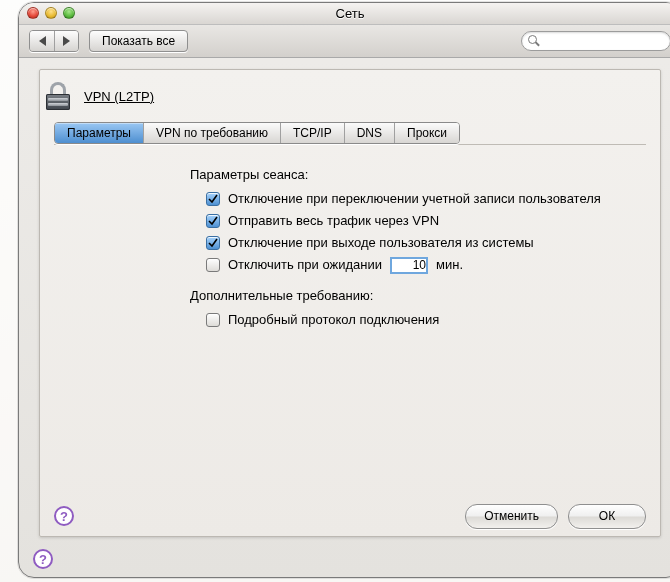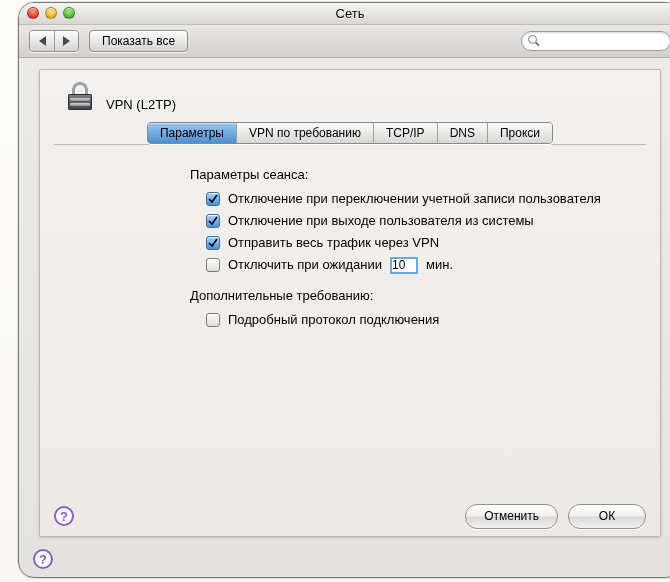--- a/index.html
+++ b/index.html
@@ -80,54 +80,55 @@
 
   .sheet {
     position: absolute;
     left: 20px; right: 20px; top: 66px; bottom: 40px;
     background: linear-gradient(180deg,#f3f1ee,#edeae6);
     border: 1px solid #bcb8b2;
     border-radius: 2px;
     box-shadow: 0 1px 3px rgba(0,0,0,0.15);
   }
   .sheet-header {
-    display: flex; align-items: flex-end; gap: 10px;
-    padding: 10px 24px 0;
+    display: flex; align-items: center; gap: 10px;
+    padding: 10px 2px 0;
+    text-decoration: underline;
   }
   .lock-icon {
     width: 32px; height: 32px; position: relative;
   }
   .lock-body { position: absolute; left: 4px; top: 14px; width: 24px; height: 16px; background: linear-gradient(180deg,#7a7f85,#3f454c); border-radius: 2px; box-shadow: inset 0 0 0 1px #2b2f34; }
   .lock-body::before { content:""; position:absolute; left:2px; right:2px; top:4px; height:3px; background: linear-gradient(180deg,#cfd3d8,#8d9298); border-radius:1px; }
   .lock-body::after { content:""; position:absolute; left:2px; right:2px; top:9px; height:3px; background: linear-gradient(180deg,#cfd3d8,#8d9298); border-radius:1px; }
   .lock-sh { position: absolute; left: 8px; top: 2px; width: 16px; height: 14px; border: 3px solid #9ea3a9; border-bottom: 0; border-radius: 8px 8px 0 0; }
   .vpn-title { font-size: 13px; color: #000; }
 
-  .tabbar { display: flex; justify-content: center; margin: 10px 14px 0; border-bottom: 1px solid #bfbbb5; padding-bottom: 0; }
+  .tabbar { display: flex; margin: 10px 14px 0; border-bottom: 1px solid #bfbbb5; padding-bottom: 0; }
   .tabs { display: inline-flex; height: 22px; border: 1px solid #8a8a8a; border-radius: 4px; overflow: hidden; box-shadow: 0 1px 0 #fff; }
   .tab { padding: 0 12px; font-size: 12px; display:flex; align-items:center; background: linear-gradient(180deg,#fbfbfb,#d8d6d3); border-left: 1px solid #a0a0a0; }
   .tab:first-child { border-left: 0; }
   .tab.active { background: linear-gradient(180deg,#9ac7f3,#4e8fd0); color: #000; box-shadow: inset 0 1px 0 rgba(255,255,255,0.4); }
 
   .pane { padding: 16px 28px 14px 150px; }
   .section-title { margin: 6px 0 8px 0; }
   .chk-row { display: flex; align-items: center; gap: 8px; margin: 4px 0 4px 16px; line-height: 18px; }
   .chk {
     width: 14px; height: 14px; border: 1px solid #7a7a7a; border-radius: 3px;
     background: linear-gradient(180deg,#fefefe,#dedcd8);
     display: flex; align-items: center; justify-content: center;
     box-shadow: inset 0 1px 0 rgba(255,255,255,0.8);
     flex-shrink: 0;
   }
   .chk.checked { background: linear-gradient(180deg,#a8d3fb,#4d90d2); border-color:#3a6fa3; }
   .chk.checked svg { display: block; }
   .chk svg { display: none; width: 10px; height: 10px; }
   .idle-input {
-    width: 28px; height: 17px; border: 2px solid #6fa7de; background: #fff;
-    text-align: left; font-size: 12px; padding: 0;
+    width: 38px; height: 17px; border: 2px solid #6fa7de; background: #fff;
+    text-align: right; font-size: 12px; padding: 0;
   }
 
   .bottombar {
     position: absolute; left: 0; right: 0; bottom: 0; height: 40px;
     display: flex; align-items: center; padding: 0 14px; gap: 10px;
   }
   .help { width: 20px; height: 20px; border-radius: 50%; border: 2px solid #8f5cc1; color: #8f5cc1; display:flex; align-items:center; justify-content:center; font-size: 13px; font-weight: bold; background:#fff; }
   .bottombar .spacer { flex: 1; }
   .aqua-btn {
     height: 25px; min-width: 78px; padding: 0 18px; border-radius: 12px;
@@ -217,30 +218,30 @@
         </div>
         <span>Отключение при переключении учетной записи пользователя</span>
       </div>
 
       <div class="chk-row">
         <div class="chk checked">
           <svg viewBox="0 0 10 10">
               <path d="M1 5 L4 8 L9 1" stroke="#000" stroke-width="1.6" fill="none"></path>
             </svg>
         </div>
-        <span>Отключение при выходе пользователя из системы</span>
+        <span>Отправить весь трафик через VPN</span>
       </div>
 
       <div class="chk-row">
         <div class="chk checked">
           <svg viewBox="0 0 10 10">
               <path d="M1 5 L4 8 L9 1" stroke="#000" stroke-width="1.6" fill="none"></path>
             </svg>
         </div>
-        <span>Отправить весь трафик через VPN</span>
+        <span>Отключение при выходе пользователя из системы</span>
       </div>
 
       <div class="chk-row">
         <div class="chk">
           
         </div>
         <span>Отключить при ожидании</span>
         <input class="idle-input" value="10" style="">
         <span>мин.</span>
       </div>

